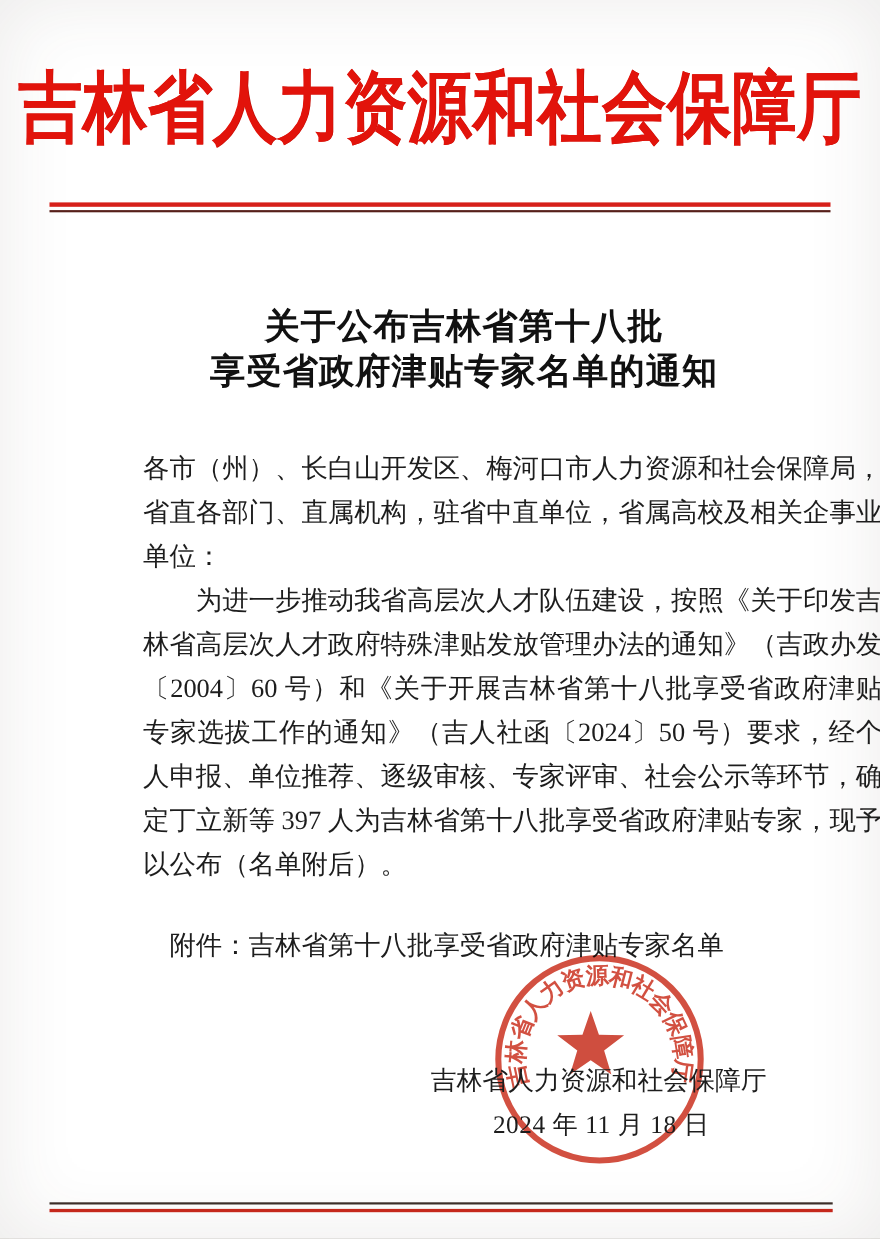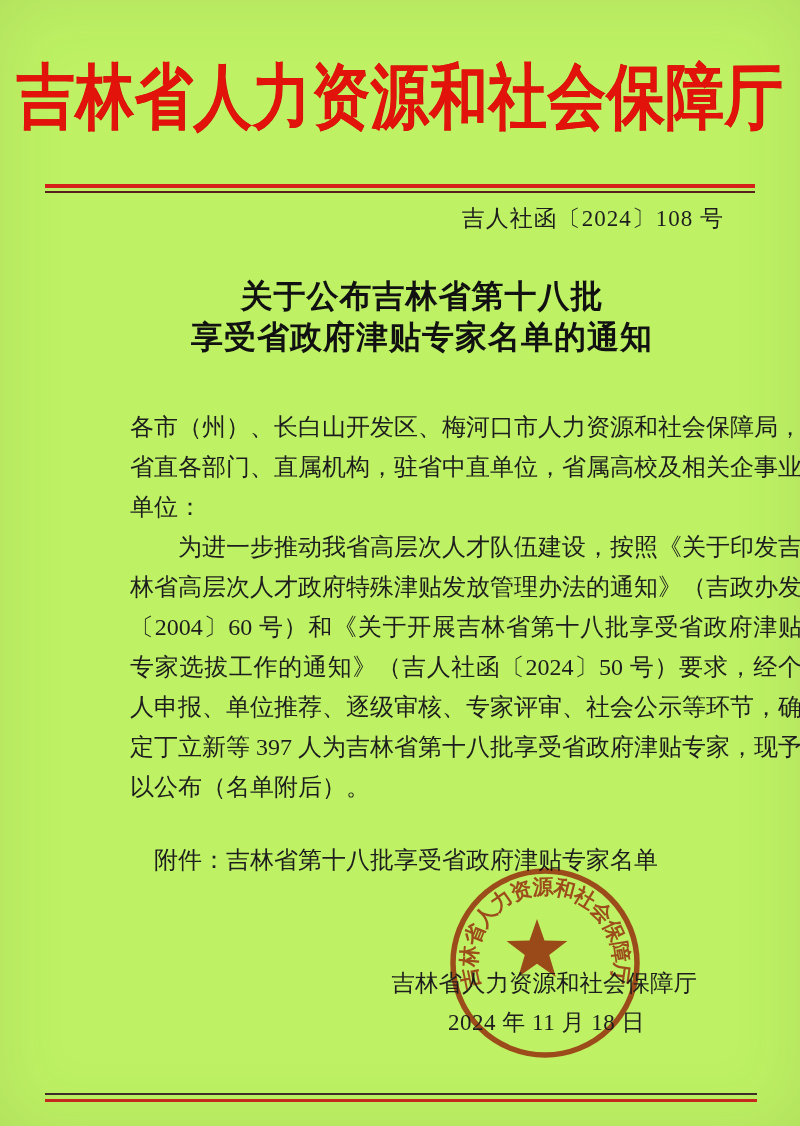--- a/index.html
+++ b/index.html
@@ -1,21 +1,21 @@
 <!DOCTYPE html>
 <html><head>
 <meta charset="utf-8">
 <style>
   html, body { margin: 0; padding: 0; background: #d8d6d2; }
   .page {
     position: relative;
     width: 800px;
     height: 1126px;
     margin: 0 auto;
-    background: #bef264;
+    background: #ffffff;
     box-shadow: inset 0 0 70px rgba(70, 58, 45, 0.10);
     overflow: hidden;
     font-family: "Liberation Serif", "DejaVu Serif", serif;
     color: #1d1d1d;
   }
 
   
   .letterhead {
     position: absolute;
     top: 58px; left: 0; right: 0;
@@ -120,21 +120,20 @@
 
 <div class="page">
 
   <div class="letterhead">吉林省人力资源和社会保障厅</div>
 
   <div class="rule-top">
     <div class="line-red"></div>
     <div class="line-dark"></div>
   </div>
 
-  <div class="doc-number">吉人社函〔2024〕108 号</div>
 
   <div class="doc-title">
     <div>关于公布吉林省第十八批</div>
     <div>享受省政府津贴专家名单的通知</div>
   </div>
 
   <div class="body-text">
     <p>各市（州）、长白山开发区、梅河口市人力资源和社会保障局，省直各部门、直属机构，驻省中直单位，省属高校及相关企事业单位：</p>
     <p class="indent">为进一步推动我省高层次人才队伍建设，按照《关于印发吉林省高层次人才政府特殊津贴发放管理办法的通知》（吉政办发〔2004〕60 号）和《关于开展吉林省第十八批享受省政府津贴专家选拔工作的通知》（吉人社函〔2024〕50 号）要求，经个人申报、单位推荐、逐级审核、专家评审、社会公示等环节，确定丁立新等 397 人为吉林省第十八批享受省政府津贴专家，现予以公布（名单附后）。</p>
   </div>

